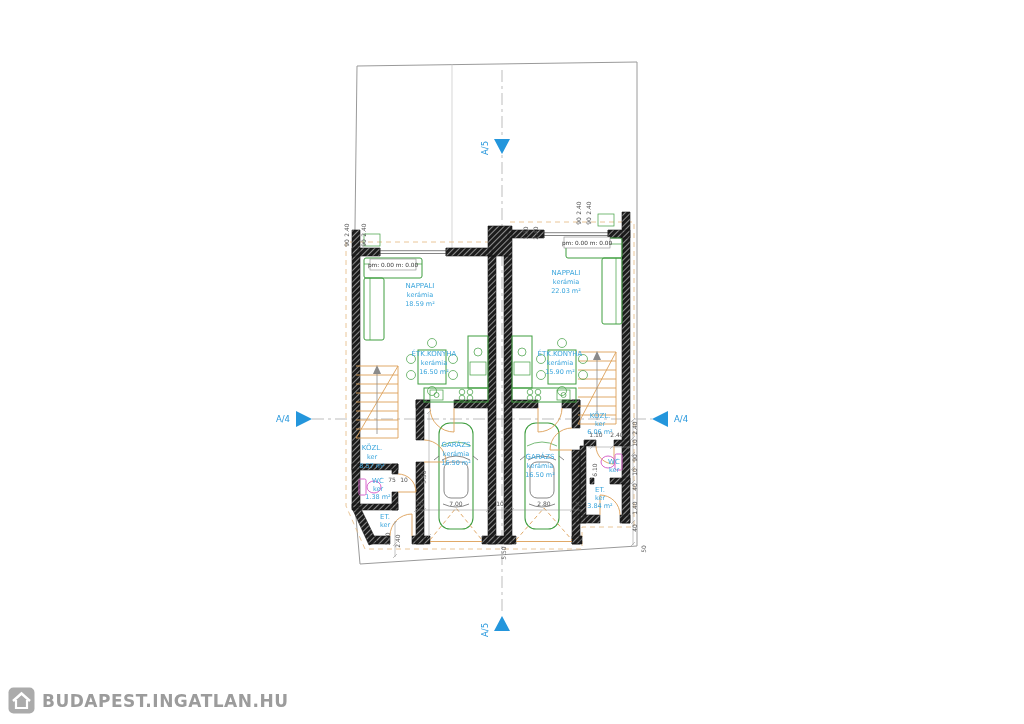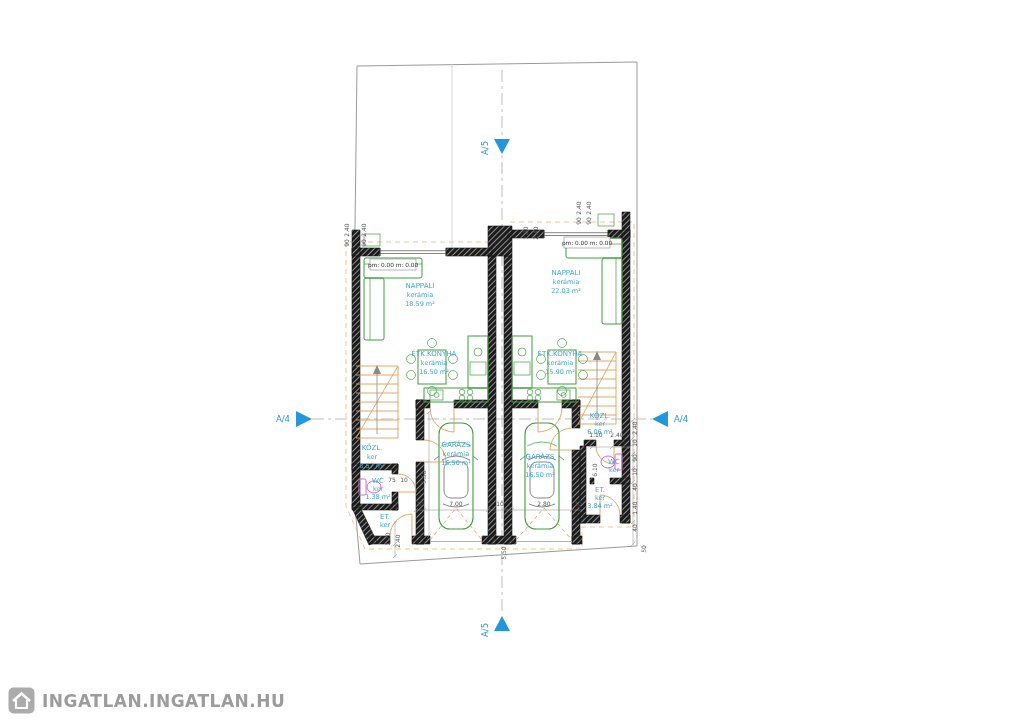--- a/index.html
+++ b/index.html
@@ -311,15 +311,15 @@
   </g>
 </svg>
 
 
 <div class="watermark">
   <svg width="27" height="27" viewBox="0 0 27 27">
     <rect x="0.5" y="0.5" width="26" height="26" rx="5" fill="#ababab"></rect>
     <path d="M5,14 L13.5,6.5 L22,14" stroke="#ffffff" stroke-width="2.5" fill="none"></path>
     <path d="M8,13 V21 H19 V13" stroke="#ffffff" stroke-width="2.2" fill="none"></path>
   </svg>
-  <span class="watermark-text">INGATLAN.INGATLAN.HU</span>
+  <span class="watermark-text">BUDAPEST.INGATLAN.HU</span>
 </div>
 </div>
 
 </body></html>

